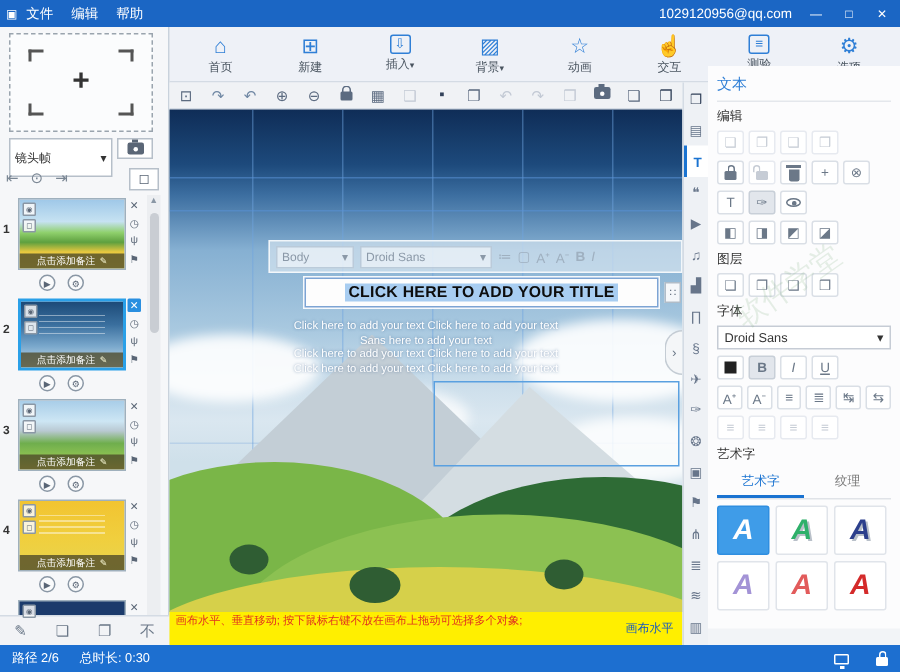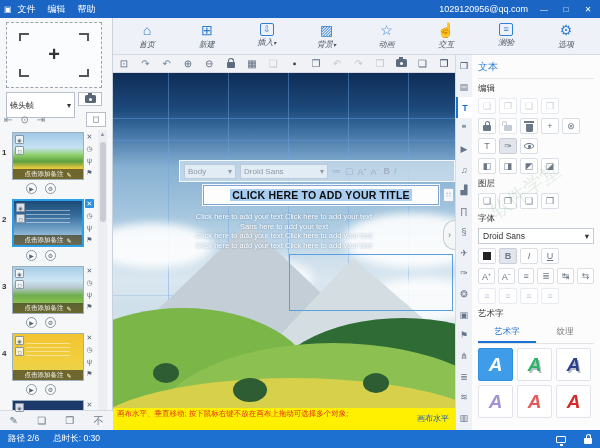--- a/index.html
+++ b/index.html
@@ -14,21 +14,21 @@
   .titlebar .right{margin-left:auto;display:flex;align-items:center;gap:10px;padding-right:6px;z-index:2;}
   .titlebar .winbtn{font-size:8px;width:12px;text-align:center;}
 
   
   .main-toolbar{position:absolute;left:113px;top:18px;width:487px;height:37px;background:#eef1f7;border-bottom:1px solid #d4dbe4;display:flex;align-items:center;}
   .scene-input{width:96px;height:17px;margin-left:8px;border:1px solid #aeb8c4;font-size:8.5px;padding:0 3px;color:#333;background:#fff;}
   .mt-buttons{display:flex;flex:1;justify-content:space-around;padding:0 4px;}
   .mt-btn{display:flex;flex-direction:column;align-items:center;gap:1px;width:44px;cursor:pointer;}
   .mt-btn .ic{color:#2f7fd6;font-size:14px;line-height:15px;height:15px;}
   .mt-btn .ic.boxed{font-size:9px;line-height:11px;height:13px;width:14px;border:1.5px solid #2f7fd6;border-radius:2px;text-align:center;}
-  .mt-btn .lb{font-size:8px;color:#4a5560;white-space:nowrap;font-style:italic;}
+  .mt-btn .lb{font-size:8px;color:#4a5560;white-space:nowrap;}
   .mt-btn .lb .caret{font-size:6px;color:#4a5560;}
 
   
   .left-panel{position:absolute;left:0;top:18px;width:113px;height:412px;background:#f6f7f9;border-right:1px solid #c9d2dc;}
   .add-frame{position:absolute;left:6px;top:4px;width:96px;height:66px;border:1px dashed #9aa4ae;background:#fbfcfd;}
   .add-frame .corner{position:absolute;width:10px;height:8px;border:2px solid #555;}
   .add-frame .c1{left:12px;top:10px;border-right:none;border-bottom:none;}
   .add-frame .c2{right:12px;top:10px;border-left:none;border-bottom:none;}
   .add-frame .c3{left:12px;bottom:10px;border-right:none;border-top:none;}
   .add-frame .c4{right:12px;bottom:10px;border-left:none;border-top:none;}
@@ -93,21 +93,21 @@
   .sel-rect{position:absolute;left:176px;top:181px;width:164px;height:57px;border:1px solid #5aa0e0;}
   .collapse-tab{position:absolute;left:330px;top:147px;width:12px;height:30px;background:#f4f6f8;border:1px solid #c4ccd4;border-right:none;border-radius:15px 0 0 15px;display:flex;align-items:center;justify-content:center;font-size:9px;color:#6b7888;}
   .hint-bar{position:absolute;left:113px;top:408px;width:342px;height:22px;background:#ffef00;color:#e03020;font-size:7.5px;line-height:10px;padding:1px 4px;}
   .hint-bar .dismiss{position:absolute;right:6px;top:6px;color:#1558c0;font-size:8px;}
 
   
   .right-strip{position:absolute;left:455px;top:55px;width:17px;height:375px;background:#eef1f5;border-left:1px solid #d4dbe4;display:flex;flex-direction:column;align-items:center;padding-top:1px;}
   .right-strip span{width:16px;height:20.7px;display:flex;align-items:center;justify-content:center;font-size:9px;color:#67758a;}
   .right-strip span.active{background:#fff;color:#1a73d1;font-weight:bold;border-left:2px solid #1a73d1;}
   .right-strip span.dark{color:#33425a;}
-  .right-panel{position:absolute;left:472px;top:55px;width:128px;height:375px;background:#fcfcfd;padding:4px 6px;overflow:hidden;}
+  .right-panel{position:absolute;left:472px;top:44px;width:128px;height:375px;background:#fcfcfd;padding:4px 6px;overflow:hidden;}
   .rp-title{color:#2f7fd6;font-size:10px;margin:1px 0 4px;}
   .rp-div{border-top:1px solid #e4e7ec;margin:2px 0 4px;}
   .rp-sec{font-size:8.5px;color:#333;margin:3px 0 3px;}
   .btnrow{display:flex;gap:3px;margin:2px 0 4px;}
   .pbtn{width:18px;height:16px;border:1px solid #dadfe6;background:#fff;border-radius:2px;display:inline-flex;align-items:center;justify-content:center;font-size:9px;color:#6b7888;}
   .pbtn.dim{color:#c6ccd5;border-color:#e7eaf0;}
   .pbtn.pressed{background:#e2e6ec;border-color:#c8cfd8;}
   .pbtn.bold{font-weight:bold;}
   .pbtn.italic{font-style:italic;}
   .pbtn.underline{text-decoration:underline;}

